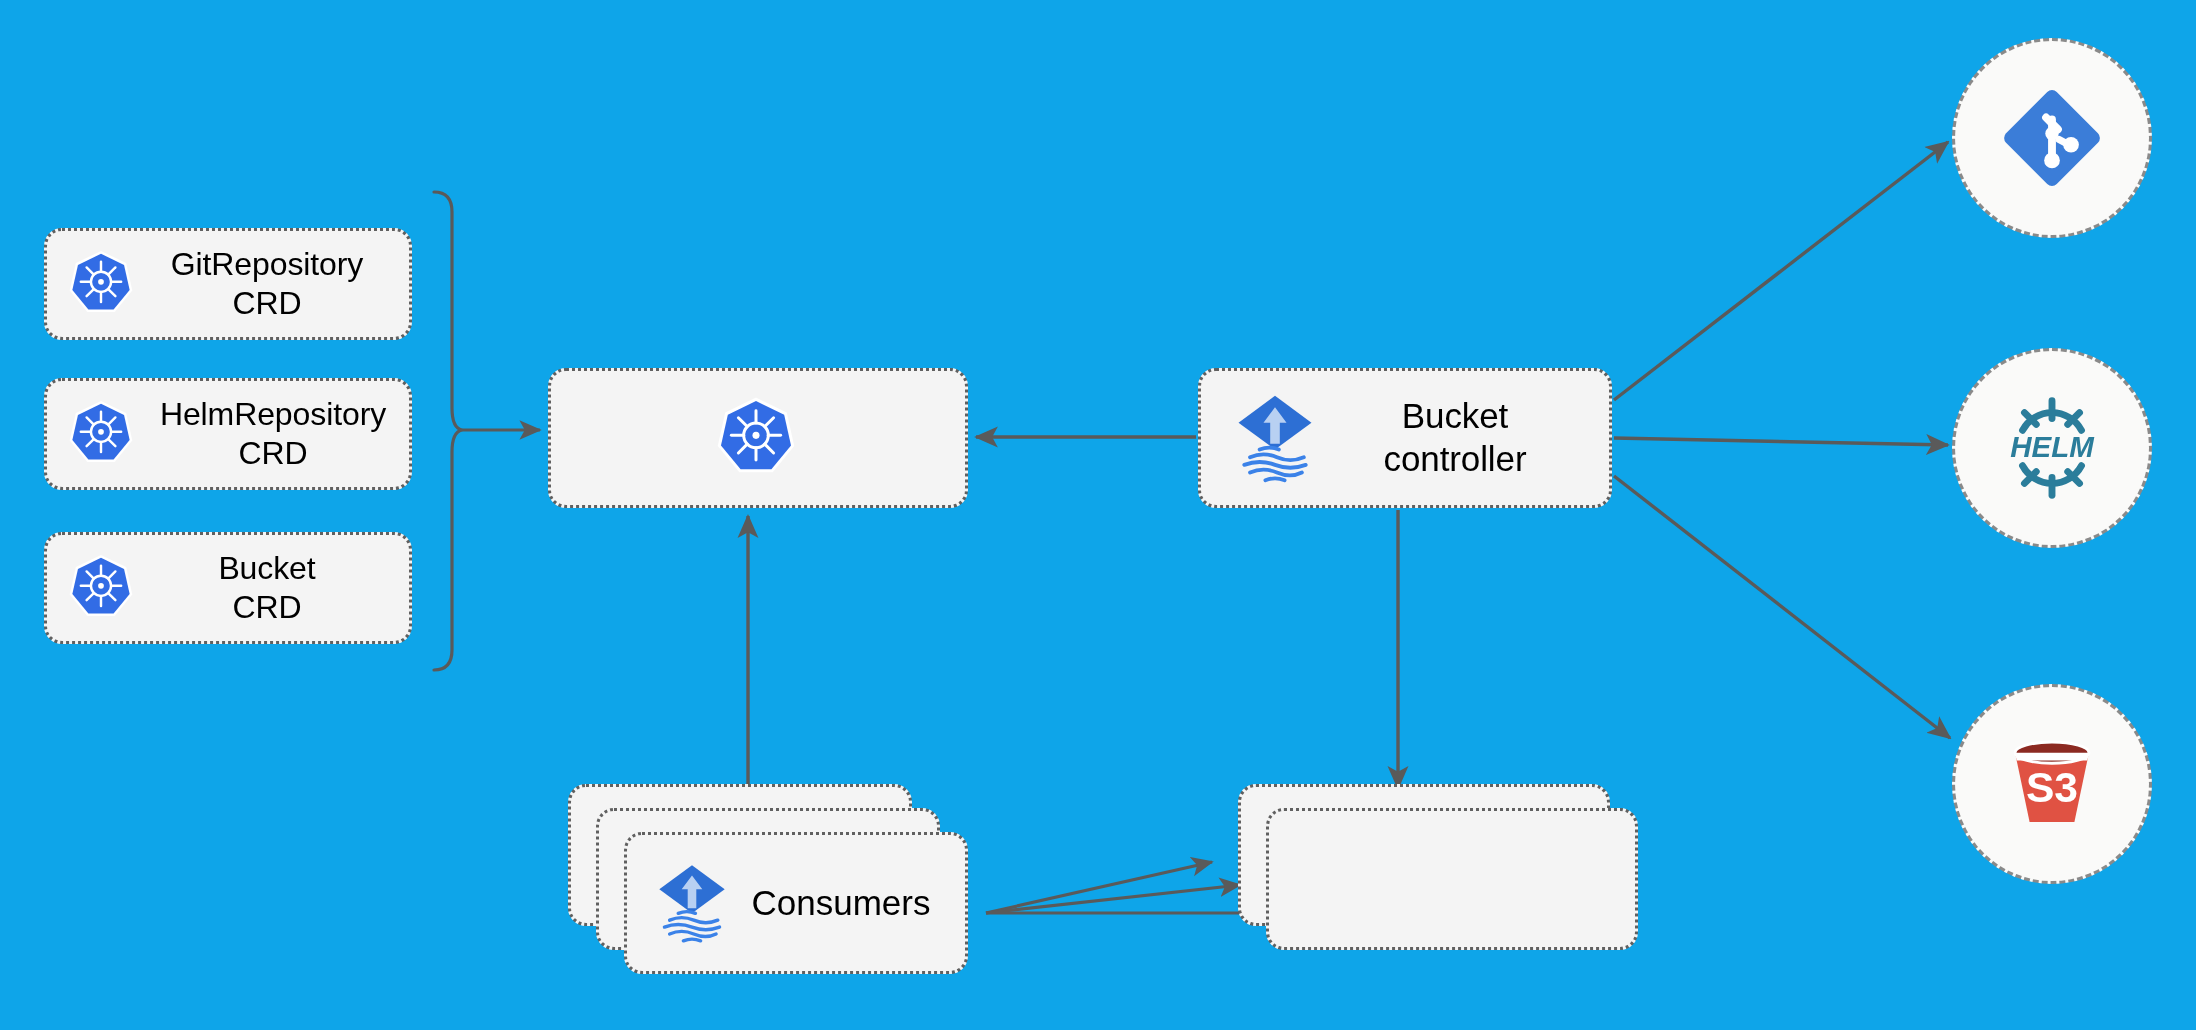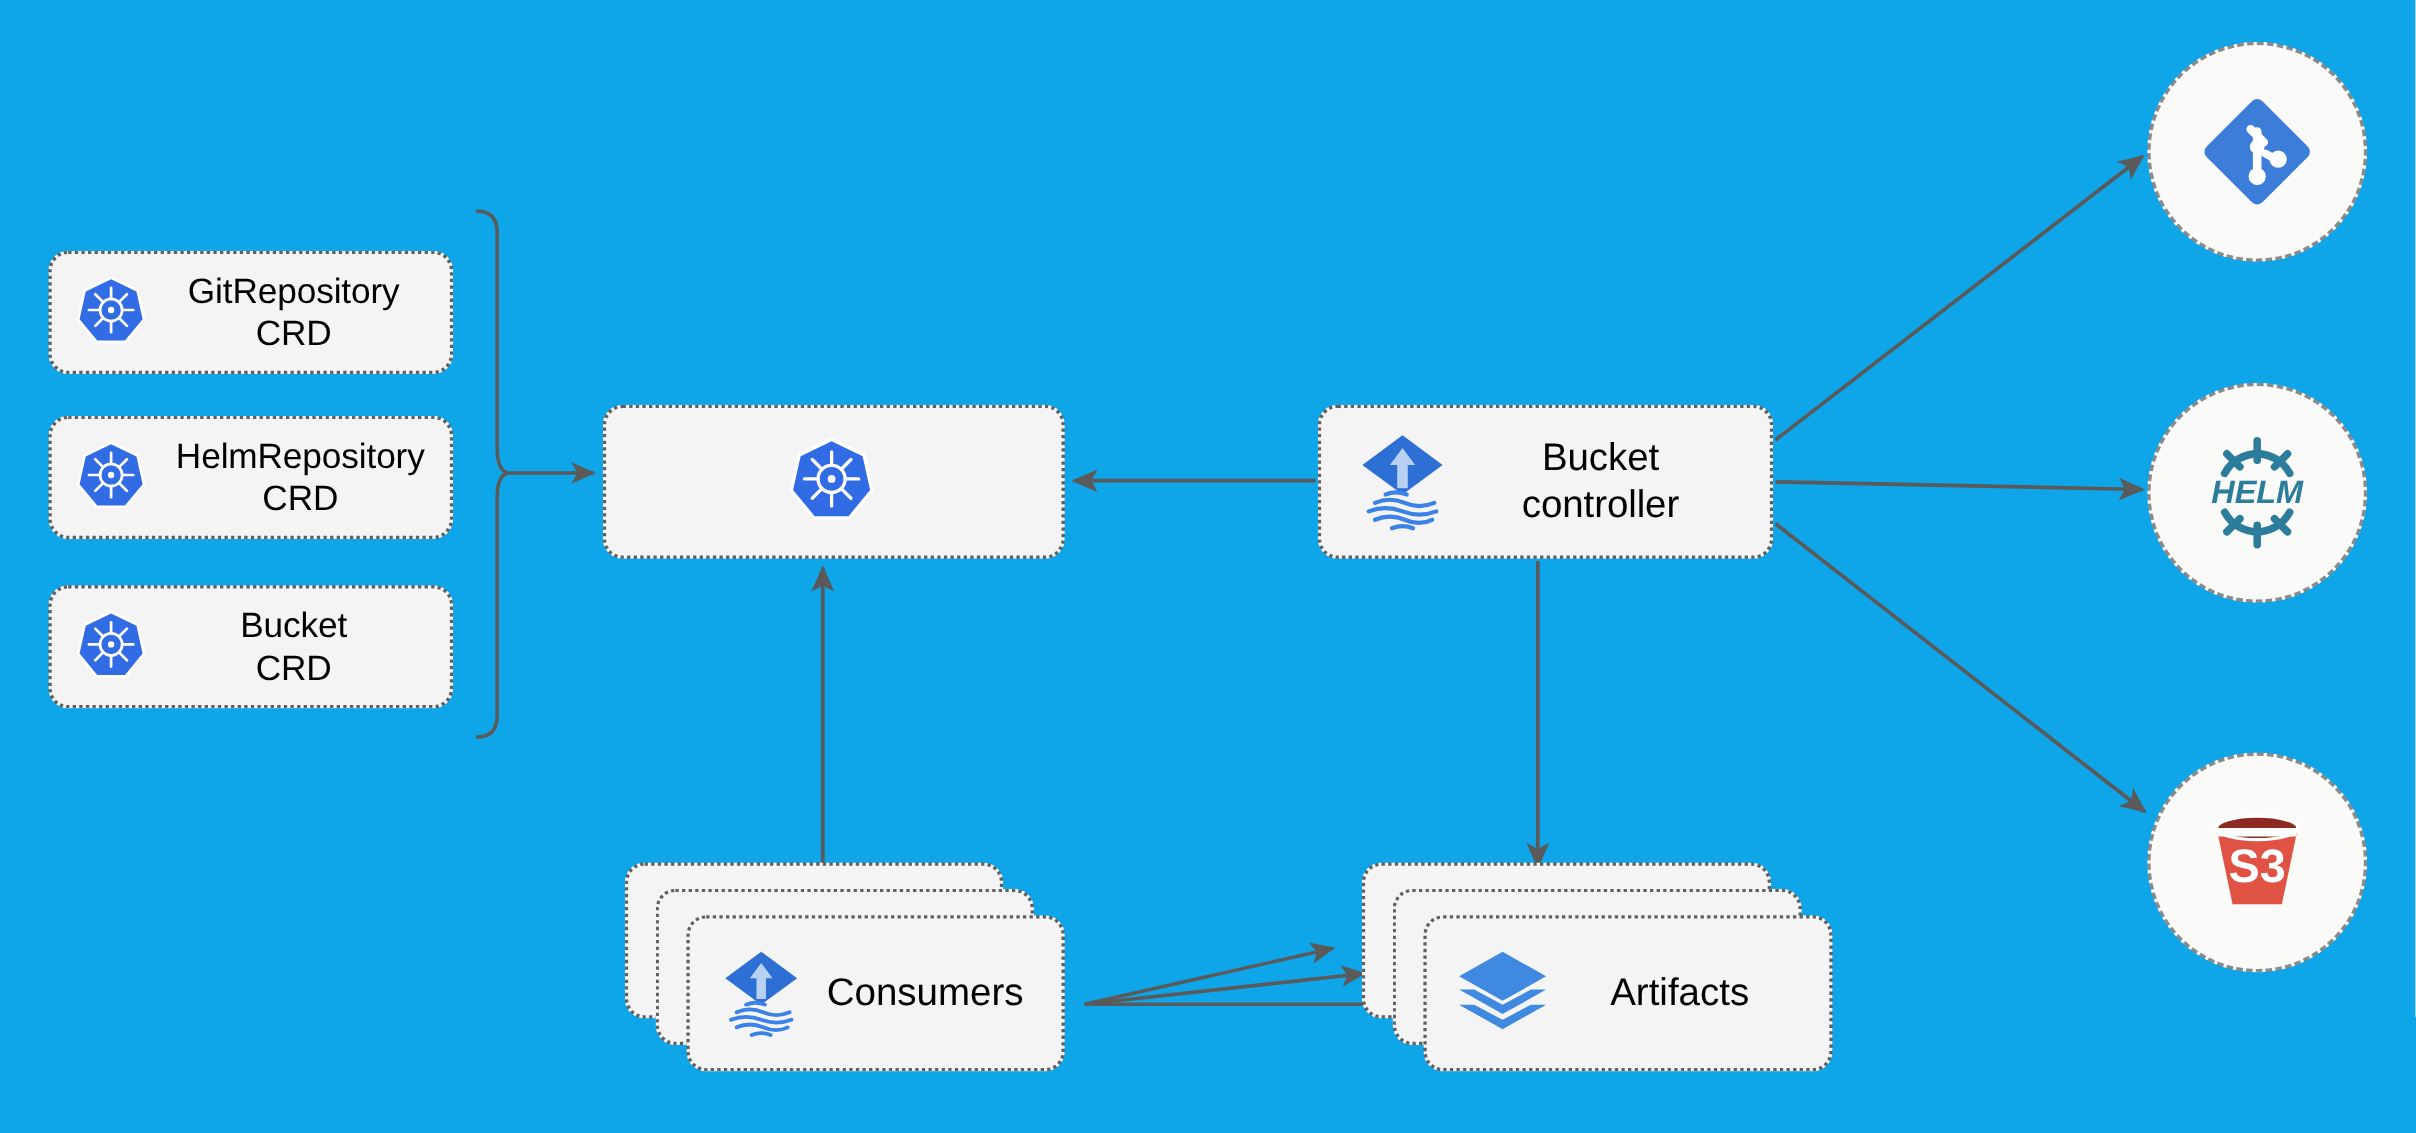--- a/index.html
+++ b/index.html
@@ -302,30 +302,20 @@
           </g>
         </svg>
       </span>
       <span class="label">Consumers</span>
     </div>
   </div>
 
   <div class="stack" id="artifacts-stack">
     <div class="card back1"></div>
     <div class="card back2"></div>
-    <div class="card front">
-      <span class="icon">
-        <svg width="86" height="86" viewBox="0 0 100 100">
-          <polygon points="50,6 96,32 50,58 4,32" fill="#3f8ae0"></polygon>
-          <polygon points="50,46 96,46 50,72 4,46 20,46 50,62 80,46" fill="#3f8ae0"></polygon>
-          <polygon points="50,62 96,62 50,88 4,62 20,62 50,78 80,62" fill="#3f8ae0"></polygon>
-        </svg>
-      </span>
-      <span class="label">Artifacts</span>
-    </div>
   </div>
 
   <div class="circle-node" id="circle-git">
     <span class="icon">
       <svg width="112" height="112" viewBox="0 0 100 100">
         <rect x="18" y="18" width="64" height="64" rx="6" fill="#3b7dd8" transform="rotate(45 50 50)"></rect>
         <g fill="#ffffff">
           <rect x="46.5" y="30" width="7" height="40" rx="3.5"></rect>
           <rect x="46.5" y="26" width="7" height="22" rx="3.5" transform="rotate(-45 50 37)"></rect>
           <circle cx="50" cy="70" r="7"></circle>

